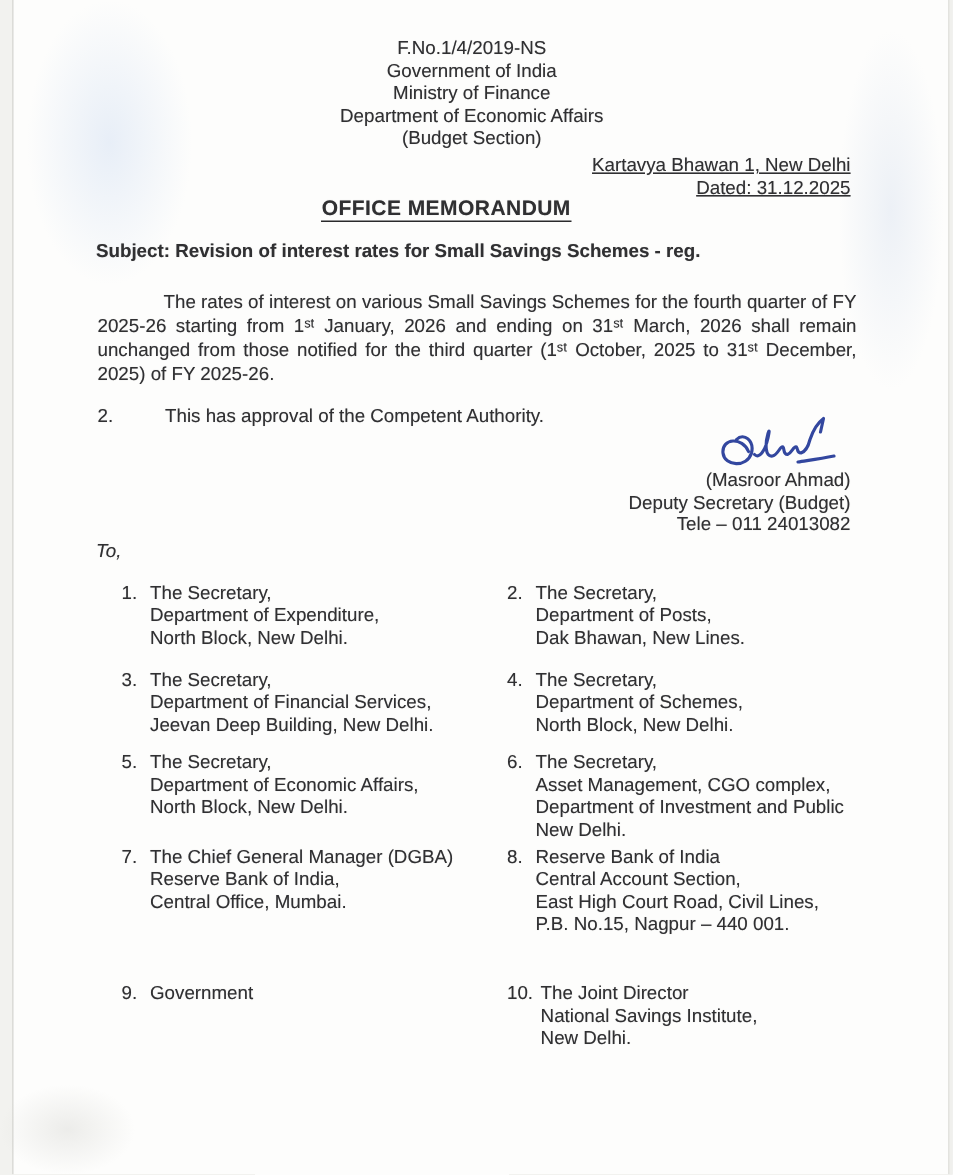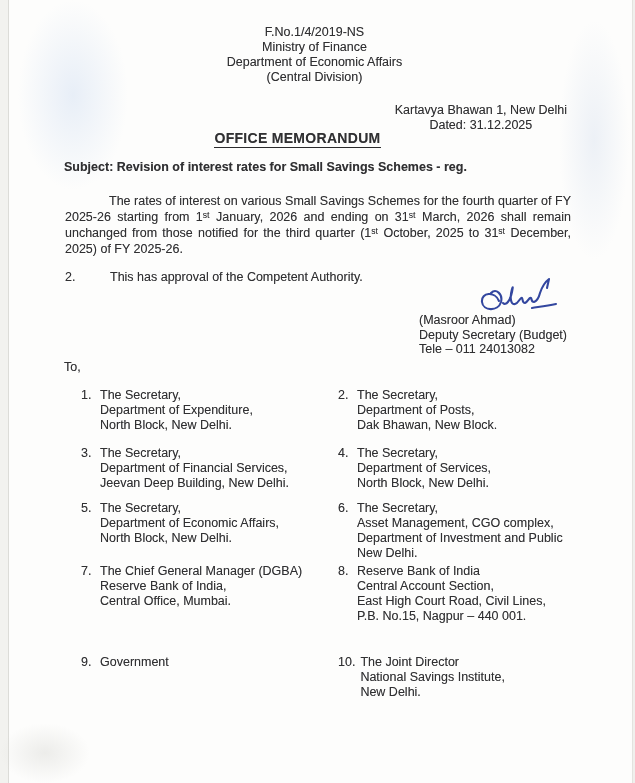--- a/index.html
+++ b/index.html
@@ -14,53 +14,54 @@
     font-size:12.5px;
     text-shadow:0 0 0.5px rgba(70,70,75,0.45);
   }
   .edge-left{position:absolute;left:0;top:0;width:8px;height:783px;background:#f2f2ef;border-right:1px solid #dcdcd8;}
   .edge-right{position:absolute;right:0;top:0;width:2px;height:783px;background:#f0f0ed;border-left:1px solid #e3e3df;}
   .smudge-tl{position:absolute;left:18px;top:0;width:110px;height:190px;background:radial-gradient(closest-side,rgba(214,226,243,0.55),rgba(214,226,243,0));pointer-events:none;}
   .smudge-tr{position:absolute;right:6px;top:20px;width:70px;height:240px;background:radial-gradient(closest-side,rgba(220,228,240,0.5),rgba(220,228,240,0));pointer-events:none;}
   .smudge-bl{position:absolute;left:0;bottom:0;width:90px;height:60px;background:radial-gradient(closest-side,rgba(205,205,200,0.35),rgba(205,205,200,0));pointer-events:none;}
 
   .header-center{position:absolute;left:0;right:6px;top:25px;text-align:center;line-height:15px;}
-  .addr-right{position:absolute;right:68px;top:103px;text-align:center;line-height:15px;}
+  .addr-right{position:absolute;right:68px;top:103px;text-align:right;line-height:15px;text-decoration:underline;}
   .om-title{position:absolute;left:0;right:40px;top:130px;text-align:center;}
   .om-title span{display:inline-block;font-weight:bold;font-size:14px;letter-spacing:0.3px;border-bottom:1.6px solid #2a2a2c;padding-bottom:1px;}
   .subject{position:absolute;left:64px;right:60px;top:160px;font-weight:bold;}
   .para1{position:absolute;left:65px;width:506px;top:193px;line-height:16px;text-align:justify;text-indent:44px;}
   .para2{position:absolute;left:65px;top:270px;display:flex;}
   .para2 .pnum{width:45px;flex:none;}
   .sig-wrap{position:absolute;left:472px;top:277px;width:94px;height:38px;}
-  .sig-block{position:absolute;right:68px;top:313px;text-align:left;line-height:14.5px;}
-  .to-label{position:absolute;left:64px;top:360px;}
+  .sig-block{position:absolute;right:68px;top:313px;text-align:right;line-height:14.5px;}
+  .to-label{position:absolute;left:64px;top:360px;font-style:italic;}
 
   .rrow{position:absolute;left:0;width:635px;}
   .r1{top:388px;} .r2{top:446px;} .r3{top:501px;} .r4{top:564px;} .r5{top:655px;}
   .ritem{position:absolute;display:flex;line-height:15px;}
   .c1{left:81px;} .c2{left:338px;}
   .rnum{flex:none;min-width:14px;padding-right:5px;}
   .rlines{max-width:230px;}
 </style>
 </head>
 <body>
 
 <div class="page">
   <div class="edge-left"></div>
   <div class="edge-right"></div>
   <div class="smudge-tl"></div>
   <div class="smudge-tr"></div>
   <div class="smudge-bl"></div>
 
   <div class="header-center">
     <div>F.No.1/4/2019-NS</div>
+    <div>Government of India</div>
     <div>Ministry of Finance</div>
     <div>Department of Economic Affairs</div>
-    <div>(Central Division)</div>
+    <div>(Budget Section)</div>
   </div>
 
   <div class="addr-right">
     <div>Kartavya Bhawan 1, New Delhi</div>
     <div>Dated: 31.12.2025</div>
   </div>
 
   <div class="om-title">
     <span>OFFICE MEMORANDUM</span>
   </div>
@@ -99,39 +100,39 @@
           <div>The Secretary,</div>
           <div>Department of Expenditure,</div>
           <div>North Block, New Delhi.</div>
         </span>
     </div>
     <div class="ritem c2">
       <span class="rnum">2.</span>
       <span class="rlines">
           <div>The Secretary,</div>
           <div>Department of Posts,</div>
-          <div>Dak Bhawan, New Block.</div>
+          <div>Dak Bhawan, New Lines.</div>
         </span>
     </div>
   </div>
 
   <div class="rrow r2">
     <div class="ritem c1">
       <span class="rnum">3.</span>
       <span class="rlines">
           <div>The Secretary,</div>
           <div>Department of Financial Services,</div>
           <div>Jeevan Deep Building, New Delhi.</div>
         </span>
     </div>
     <div class="ritem c2">
       <span class="rnum">4.</span>
       <span class="rlines">
           <div>The Secretary,</div>
-          <div>Department of Services,</div>
+          <div>Department of Schemes,</div>
           <div>North Block, New Delhi.</div>
         </span>
     </div>
   </div>
 
   <div class="rrow r3">
     <div class="ritem c1">
       <span class="rnum">5.</span>
       <span class="rlines">
           <div>The Secretary,</div>

